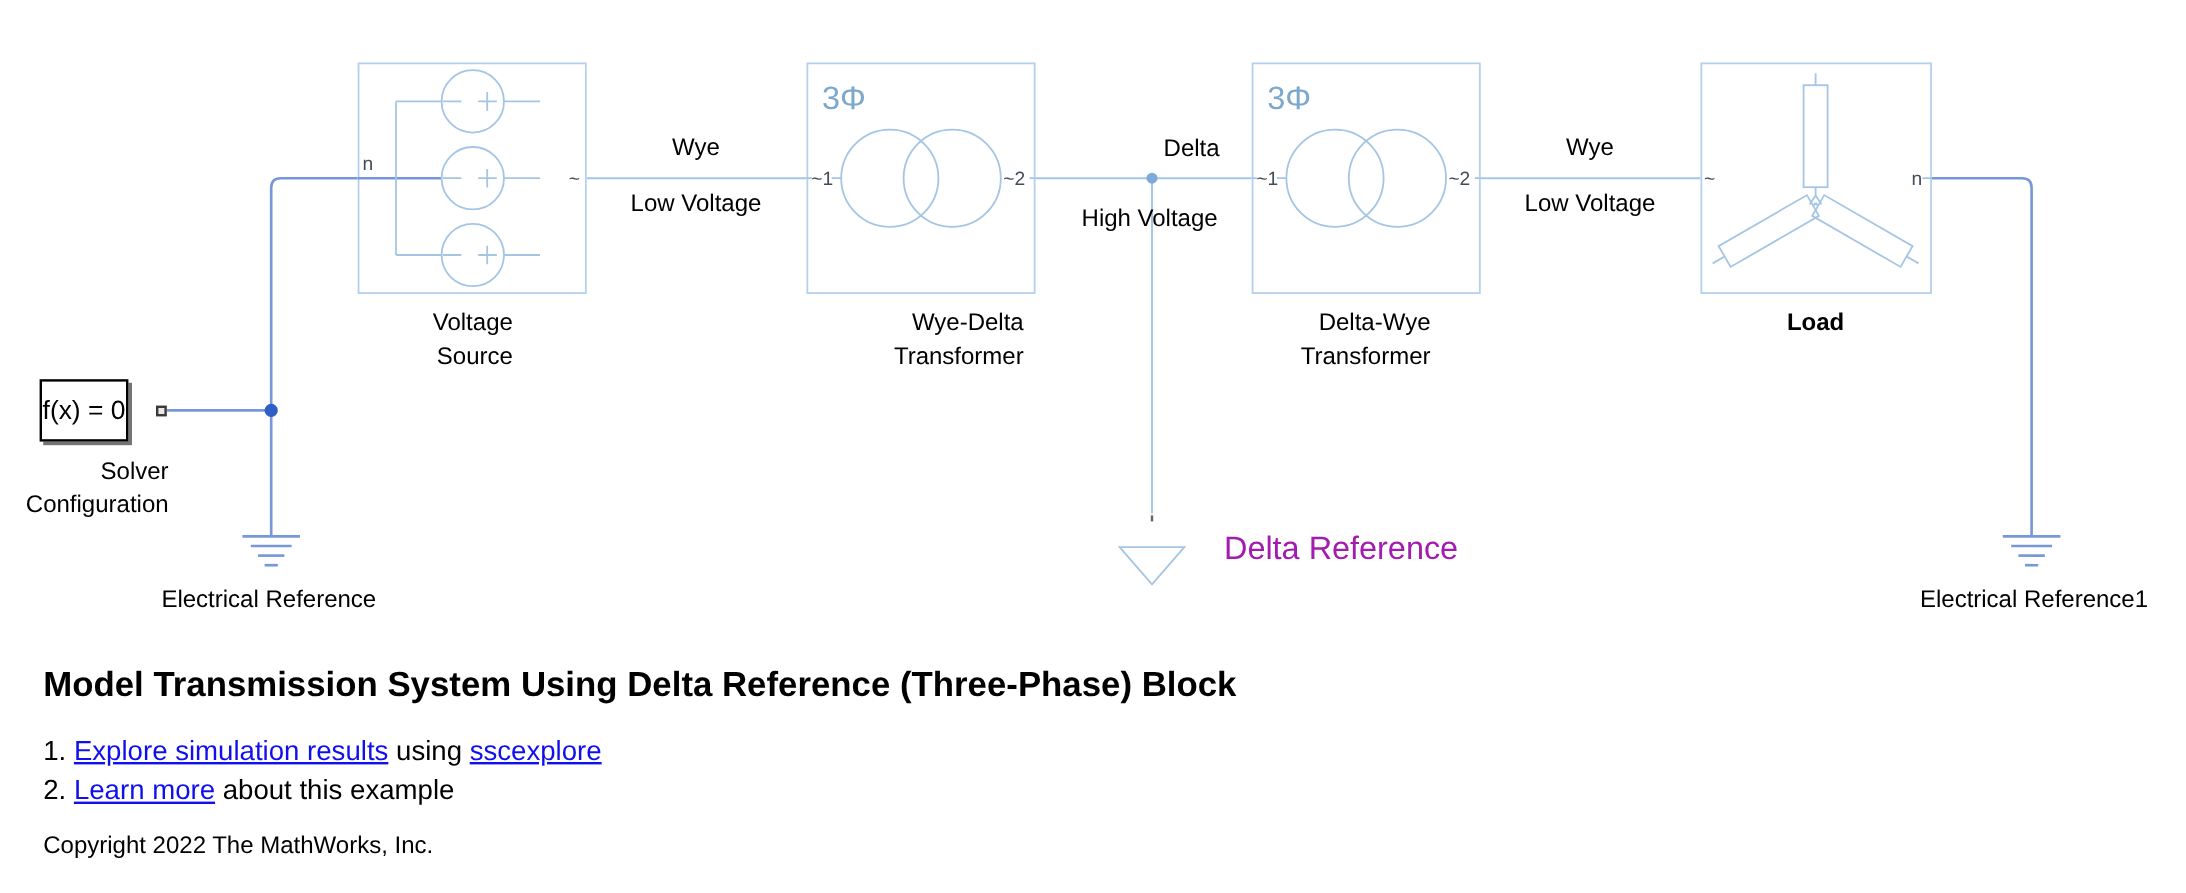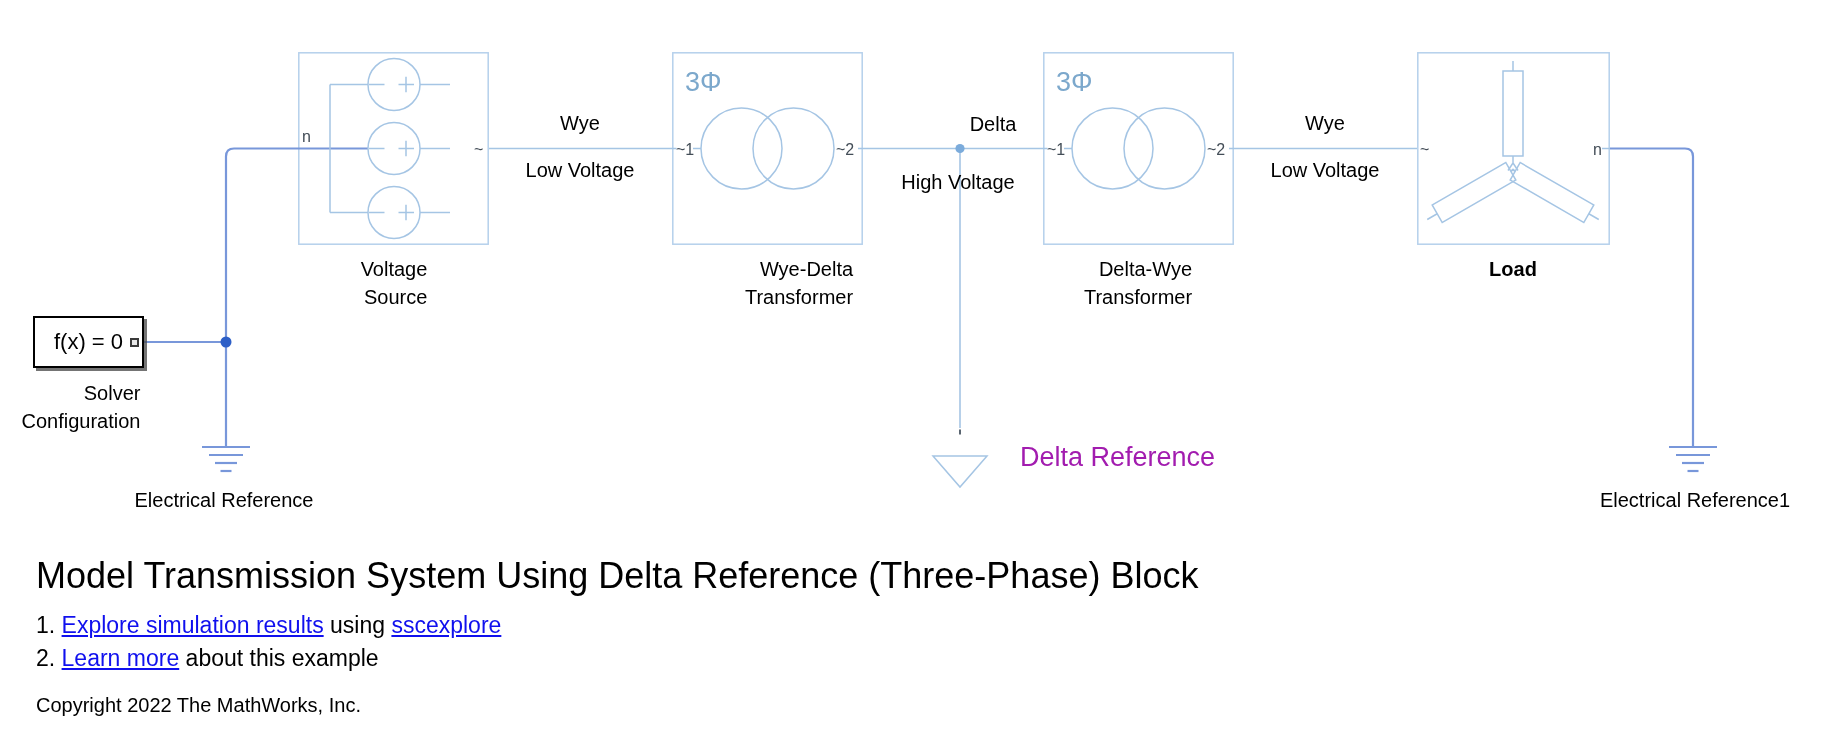--- a/index.html
+++ b/index.html
@@ -28,32 +28,32 @@
     font-size:20px; line-height:28px; color:#000; white-space:nowrap;
   }
   .wire-label {
     position:absolute; transform:translateX(-50%); text-align:right;
     font-size:20px; line-height:21px; color:#000; white-space:nowrap;
   }
   .free-label {
     position:absolute; font-size:27px; line-height:22px; color:#a21caf; white-space:nowrap;
   }
   .solver-block {
-    position:absolute; left:33px; top:316px; width:111px; height:52px;
+    position:absolute; left:33px; top:316px; width:74px; height:52px;
     background:#ffffff; border:2px solid #000;
     box-shadow:3px 3px 0 rgba(70,70,70,0.75);
     display:flex; align-items:center; justify-content:center;
     font-size:22px; color:#000; white-space:nowrap;
   }
   .solver-port {
     position:absolute; left:130px; top:338px; width:9px; height:9px;
     background:#e8e8e8; border:2px solid #3a3a3a;
   }
   .doc-title {
-    position:absolute; left:36px; top:555px; font-size:36px; font-weight:normal;
+    position:absolute; left:36px; top:555px; font-size:29px; font-weight:bold;
     color:#000; white-space:nowrap;
   }
   .doc-list {
     position:absolute; left:36px; top:609px; font-size:23px; line-height:33px;
     color:#000; white-space:nowrap;
   }
   .doc-list a { color:#1010ee; text-decoration:underline; cursor:pointer; }
   .doc-copyright {
     position:absolute; left:36px; top:694px; font-size:20px; color:#000; white-space:nowrap;
   }

